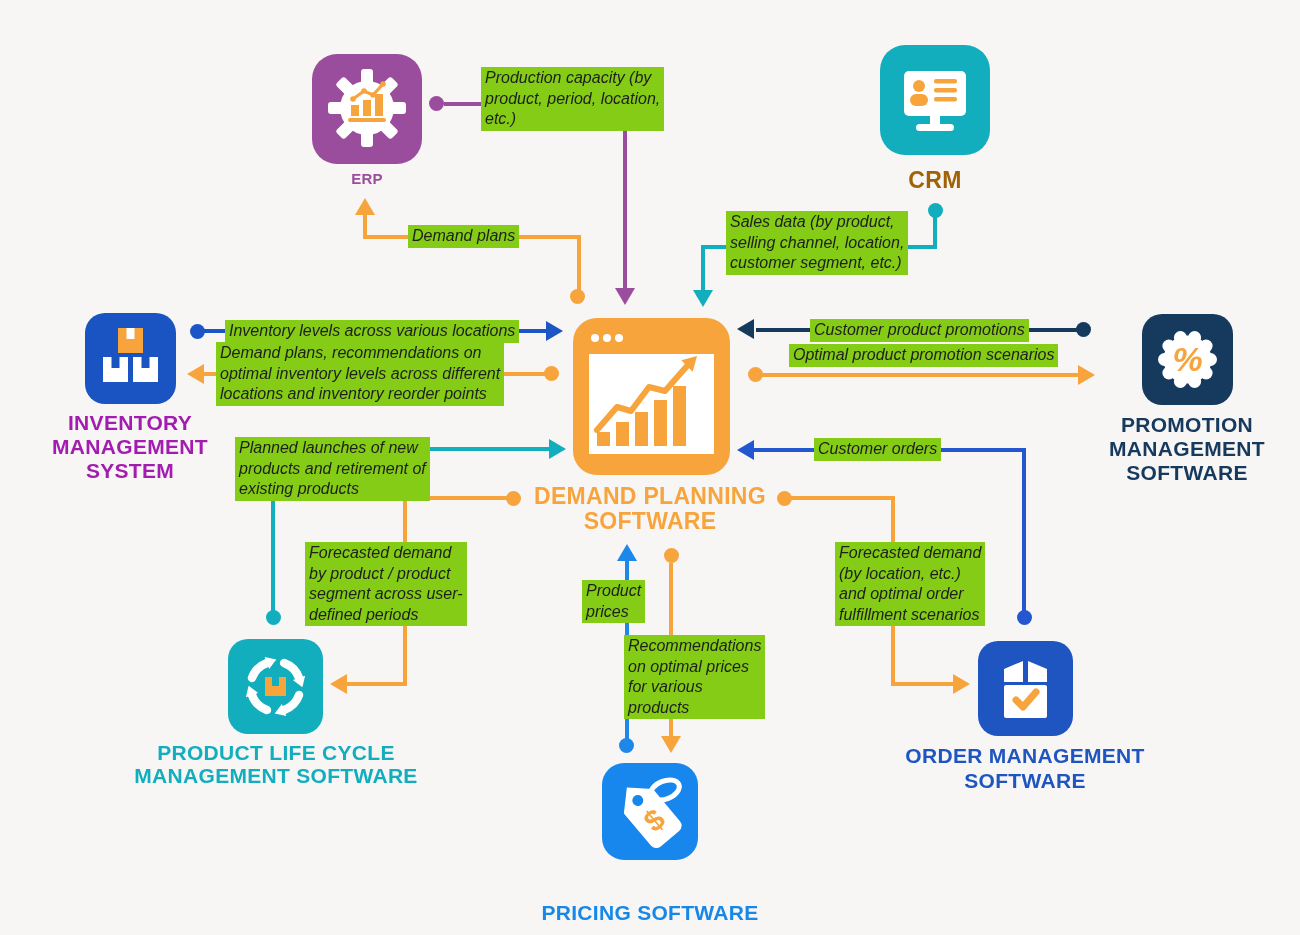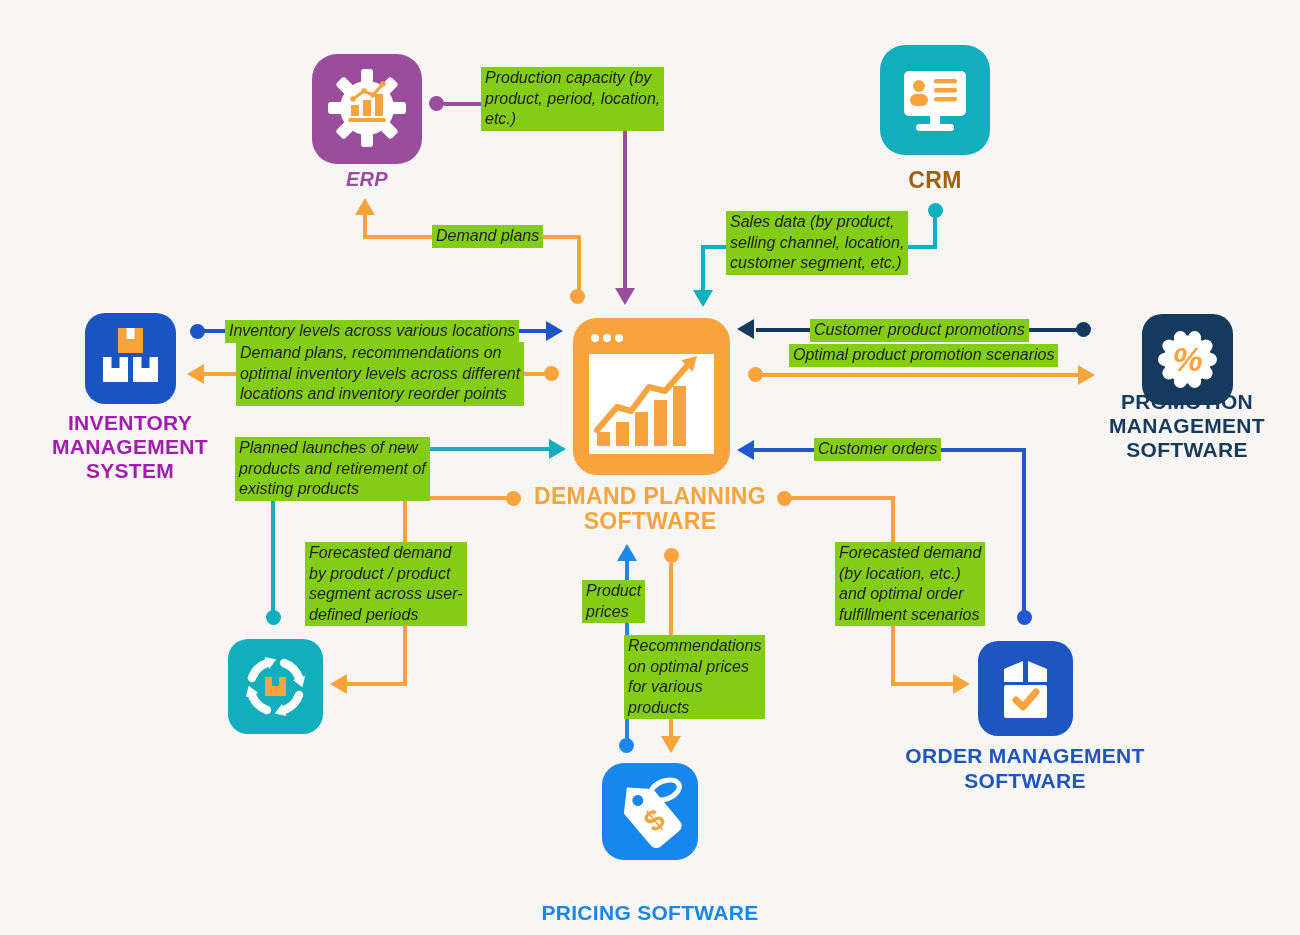--- a/index.html
+++ b/index.html
@@ -46,21 +46,21 @@
       </g>
       <polyline points="41,45 52,37 61,41 71,30" fill="none" stroke="#f7a43d" stroke-width="3.2"></polyline>
       <g fill="#f7a43d">
         <circle cx="41" cy="45" r="2.8"></circle>
           <circle cx="52" cy="37" r="2.8"></circle>
         <circle cx="61" cy="41" r="2.8"></circle>
           <circle cx="71" cy="30" r="2.8"></circle>
       </g>
     </svg>
   </div>
-  <div class="sl" style="left:306px;top:167px;width:122px;color:#9b4d9d;font-size:20px;font-style:italic;">ERP</div>
+  <div class="sl" style="left:306px;top:167px;width:122px;color:#9b4d9d;font-size:15px;">ERP</div>
 
   <div class="ic" style="left:880px;top:45px;width:110px;height:110px;">
     <svg width="110" height="110" viewBox="0 0 110 110">
       <rect width="110" height="110" rx="25" fill="#12aebe"></rect>
       <rect x="24" y="26" width="62" height="45" rx="5" fill="#ffffff"></rect>
       <circle cx="39" cy="41" r="6" fill="#f7a43d"></circle>
       <rect x="30" y="49" width="18" height="12" rx="6" fill="#f7a43d"></rect>
       <rect x="54" y="34" width="23" height="4.5" rx="2" fill="#f7a43d"></rect>
       <rect x="54" y="43" width="23" height="4.5" rx="2" fill="#f7a43d"></rect>
       <rect x="54" y="52" width="23" height="4.5" rx="2" fill="#f7a43d"></rect>
@@ -120,21 +120,21 @@
           <circle cx="22.5" cy="45.5" r="6.5"></circle>
         <circle cx="26.9" cy="32" r="6.5"></circle>
           <circle cx="38.4" cy="23.6" r="6.5"></circle>
         <circle cx="52.6" cy="23.6" r="6.5"></circle>
           <circle cx="64.1" cy="32" r="6.5"></circle>
         <circle cx="45.5" cy="45.5" r="24"></circle>
       </g>
       <text x="45.5" y="57" font-size="34" font-weight="bold" font-style="italic" fill="#f7a43d" text-anchor="middle">%</text>
     </svg>
   </div>
-  <div class="sl" style="left:1087px;top:390px;width:200px;color:#16395e;">PROMOTION
+  <div class="sl" style="left:1087px;top:413px;width:200px;color:#16395e;">PROMOTION
 MANAGEMENT
 SOFTWARE</div>
 
   <div class="ic" style="left:228px;top:639px;width:95px;height:95px;">
     <svg width="95" height="95" viewBox="0 0 95 95">
       <rect width="95" height="95" rx="20" fill="#12aebe"></rect>
       <g stroke="#ffffff" stroke-width="8.5" fill="none" stroke-linecap="round">
         <path d="M24,38.9 A25,25 0 0 1 38.9,24"></path>
         <path d="M56.1,24 A25,25 0 0 1 71,38.9"></path>
         <path d="M71,56.1 A25,25 0 0 1 56.1,71"></path>
@@ -143,20 +143,22 @@
       <g fill="#ffffff">
         <polygon points="48.3,20.6 41.1,30.1 36.7,17.9"></polygon>
         <polygon points="74.4,48.3 64.9,41.1 77.1,36.7"></polygon>
         <polygon points="46.7,74.4 53.9,64.9 58.3,77.1"></polygon>
         <polygon points="20.6,46.7 30.1,53.9 17.9,58.3"></polygon>
       </g>
       <rect x="37" y="38" width="21" height="19" fill="#f7a43d"></rect>
       <rect x="44" y="38" width="7" height="9" fill="#12aebe"></rect>
     </svg>
   </div>
+  <div class="sl" style="left:126px;top:741px;width:300px;color:#12aebe;line-height:23px;">PRODUCT LIFE CYCLE
+MANAGEMENT SOFTWARE</div>
 
   <div class="ic" style="left:602px;top:763px;width:96px;height:97px;">
     <svg width="96" height="97" viewBox="0 0 96 97">
       <rect width="96" height="97" rx="22" fill="#1787ee"></rect>
       <g transform="rotate(-40 48 52)">
         <path d="M48,16 L67,34 L67,76 a7,7 0 0 1 -7,7 L36,83 a7,7 0 0 1 -7,-7 L29,34 Z" fill="#ffffff"></path>
         <circle cx="48" cy="33" r="5.5" fill="#1787ee"></circle>
         <text x="48" y="69" font-size="30" font-weight="bold" fill="#f7a43d" text-anchor="middle">$</text>
       </g>
       <ellipse cx="63" cy="27" rx="15" ry="9" fill="none" stroke="#ffffff" stroke-width="5" transform="rotate(-22 63 27)"></ellipse>
@@ -185,21 +187,21 @@
 product, period, location,
 etc.)</div>
   </div>
 
   <div class="flow" style="color:#f7a43d;">
     <div class="arr u" style="left:355px;top:198px;"></div>
     <div class="seg" style="left:363px;top:214px;width:4px;height:25px;"></div>
     <div class="seg" style="left:363px;top:235px;width:216px;height:4px;"></div>
     <div class="seg" style="left:577px;top:235px;width:4px;height:56px;"></div>
     <div class="dot" style="left:570px;top:289px;"></div>
-    <div class="fl" style="left:408px;top:225px;margin-left:24px;">Demand plans</div>
+    <div class="fl" style="left:408px;top:225px;">Demand plans</div>
   </div>
 
   <div class="flow" style="color:#12aebe;">
     <div class="dot" style="left:928px;top:203px;"></div>
     <div class="seg" style="left:933px;top:217px;width:4px;height:31px;"></div>
     <div class="seg" style="left:701px;top:245px;width:236px;height:4px;"></div>
     <div class="seg" style="left:701px;top:245px;width:4px;height:47px;"></div>
     <div class="arr d" style="left:693px;top:290px;"></div>
     <div class="fl" style="left:726px;top:211px;">Sales data (by product,
 selling channel, location,
@@ -210,21 +212,21 @@
     <div class="dot" style="left:190px;top:324px;"></div>
     <div class="seg" style="left:204px;top:329px;width:342px;height:4px;"></div>
     <div class="arr r" style="left:546px;top:321px;"></div>
     <div class="fl" style="left:225px;top:320px;">Inventory levels across various locations</div>
   </div>
 
   <div class="flow" style="color:#f7a43d;">
     <div class="arr l" style="left:187px;top:364px;"></div>
     <div class="seg" style="left:204px;top:372px;width:342px;height:4px;"></div>
     <div class="dot" style="left:544px;top:366px;"></div>
-    <div class="fl" style="left:236px;top:342px;">Demand plans, recommendations on
+    <div class="fl" style="left:216px;top:342px;">Demand plans, recommendations on
 optimal inventory levels across different
 locations and inventory reorder points</div>
   </div>
 
   <div class="flow" style="color:#12aebe;">
     <div class="dot" style="left:266px;top:610px;"></div>
     <div class="seg" style="left:271px;top:447px;width:4px;height:165px;"></div>
     <div class="seg" style="left:271px;top:447px;width:278px;height:4px;"></div>
     <div class="arr r" style="left:549px;top:439px;"></div>
     <div class="fl" style="left:235px;top:437px;">Planned launches of new

